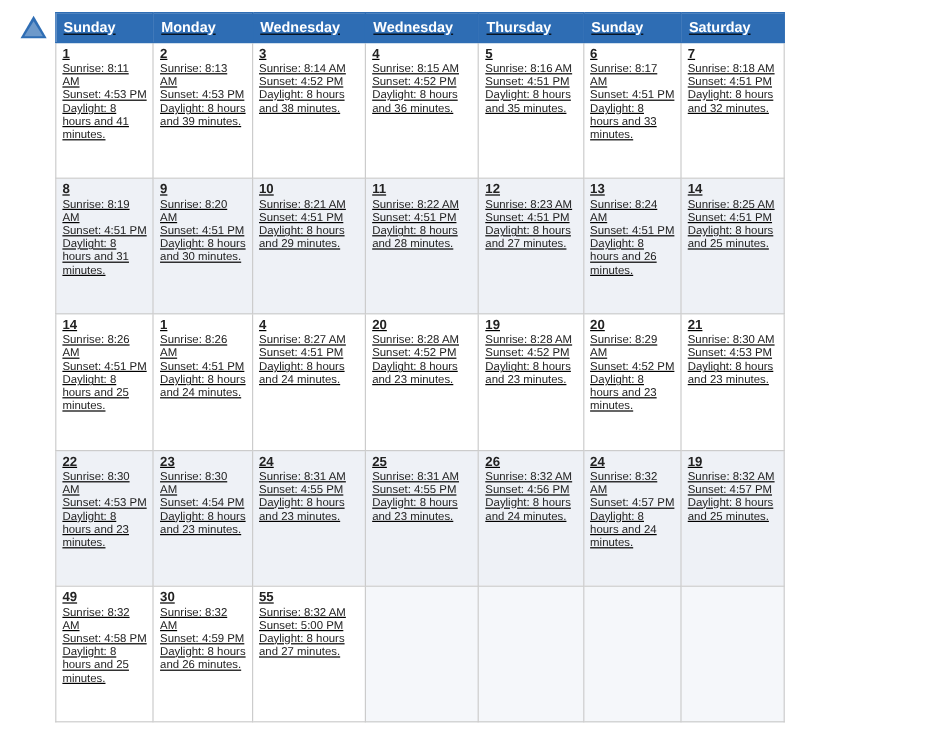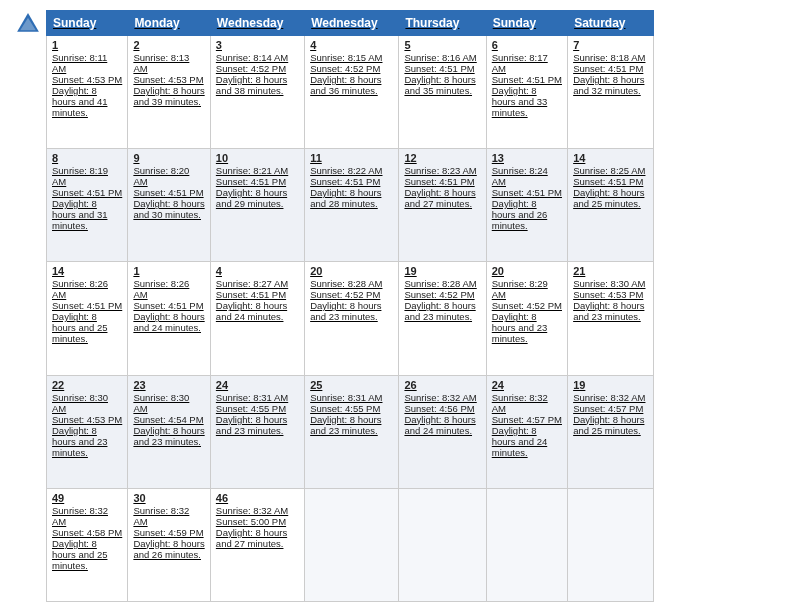--- a/index.html
+++ b/index.html
@@ -170,21 +170,21 @@
           <td><span class="day-num">23</span>Sunrise: 8:30 AM<br>Sunset: 4:54 PM<br>Daylight: 8 hours and 23 minutes.</td>
           <td><span class="day-num">24</span>Sunrise: 8:31 AM<br>Sunset: 4:55 PM<br>Daylight: 8 hours and 23 minutes.</td>
           <td><span class="day-num">25</span>Sunrise: 8:31 AM<br>Sunset: 4:55 PM<br>Daylight: 8 hours and 23 minutes.</td>
           <td><span class="day-num">26</span>Sunrise: 8:32 AM<br>Sunset: 4:56 PM<br>Daylight: 8 hours and 24 minutes.</td>
           <td><span class="day-num">24</span>Sunrise: 8:32 AM<br>Sunset: 4:57 PM<br>Daylight: 8 hours and 24 minutes.</td>
           <td><span class="day-num">19</span>Sunrise: 8:32 AM<br>Sunset: 4:57 PM<br>Daylight: 8 hours and 25 minutes.</td>
         </tr>
         <tr>
           <td><span class="day-num">49</span>Sunrise: 8:32 AM<br>Sunset: 4:58 PM<br>Daylight: 8 hours and 25 minutes.</td>
           <td><span class="day-num">30</span>Sunrise: 8:32 AM<br>Sunset: 4:59 PM<br>Daylight: 8 hours and 26 minutes.</td>
-          <td><span class="day-num">46</span>Sunrise: 8:32 AM<br>Sunset: 5:00 PM<br>Daylight: 8 hours and 27 minutes.</td>
+          <td><span class="day-num">55</span>Sunrise: 8:32 AM<br>Sunset: 5:00 PM<br>Daylight: 8 hours and 27 minutes.</td>
           <td class="empty"></td>
           <td class="empty"></td>
           <td class="empty"></td>
           <td class="empty"></td>
         </tr>
       </tbody>
   </table>
 </div>
 
 </body></html>

